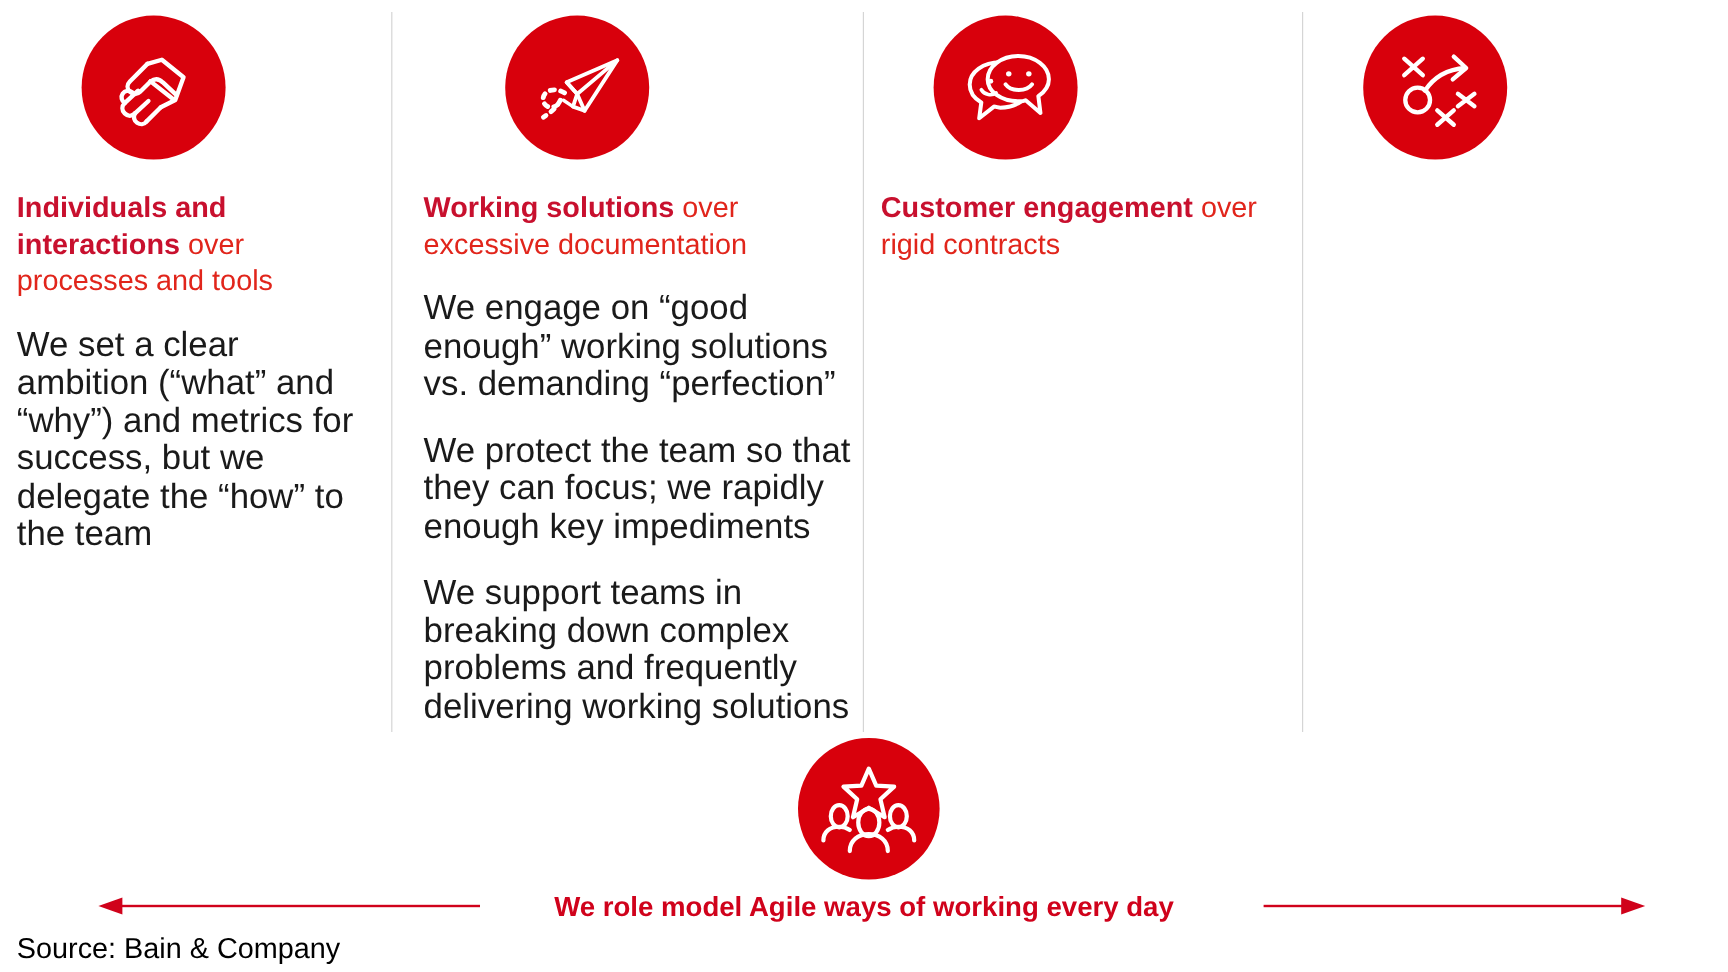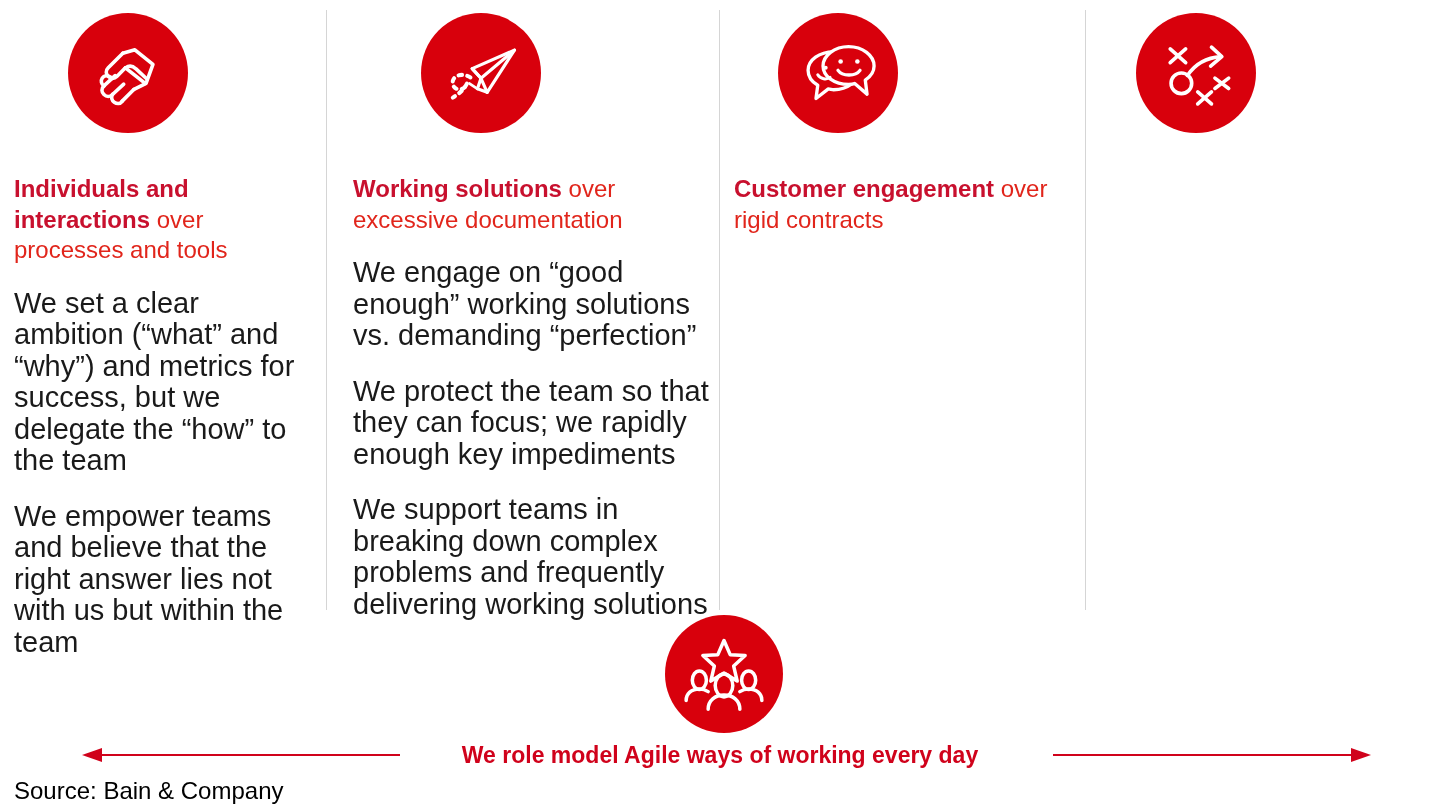--- a/index.html
+++ b/index.html
@@ -61,21 +61,21 @@
     margin-top: 13px;
   }
   .col-0 .icon-circle { margin-left: 54px; }
   .col-1 .icon-circle { margin-left: 68px; }
   .col-2 .icon-circle { margin-left: 44px; }
   .col-3 .icon-circle { margin-left: 32px; }
   .icon-circle svg { display: block; }
 
   
   .head {
-    margin-top: 41px;
+    margin-top: 26px;
     font-size: 24px;
     line-height: 30.5px;
     color: #e1251b;
     font-weight: normal;
   }
   .head b {
     font-weight: bold;
     color: #c8102e;
   }
 
@@ -179,21 +179,20 @@
           <path d="M22 65 C19 68 19 72 22 75 C25 78 29 78 32 75"></path>
           <path d="M32 75 C30 78 31 82 34 84 C37 86 41 86 43 83"></path>
           <path d="M43 83 L57 69"></path>
           <path d="M22 65 L35 53"></path>
           <path d="M32 75 L45 63"></path>
         </svg>
       </div>
       <div class="head"><b>Individuals and interactions</b><span> over processes and tools</span></div>
       <div class="body-block">
         <p class="para">We set a clear ambition (“what” and “why”) and metrics for success, but we delegate the “how” to the team</p>
-        <p class="para">We empower teams and believe that the right answer lies not with us but within the team</p>
       </div>
       <div class="divider"></div>
     </div>
 
     <div class="col col-1">
       <div class="icon-circle">
         <svg width="88" height="88" viewBox="0 0 100 100" fill="none" stroke="#ffffff" stroke-width="3.6" stroke-linecap="round" stroke-linejoin="round">
           <path d="M40 45 L88 24 L57 72 L50 56 Z"></path>
           <path d="M50 56 L88 24"></path>
           <path d="M40 45 L50 56 L46 68 L57 72"></path>

